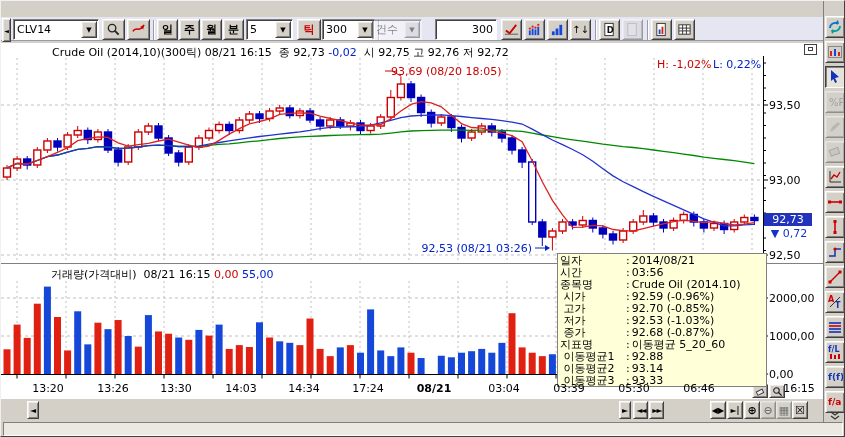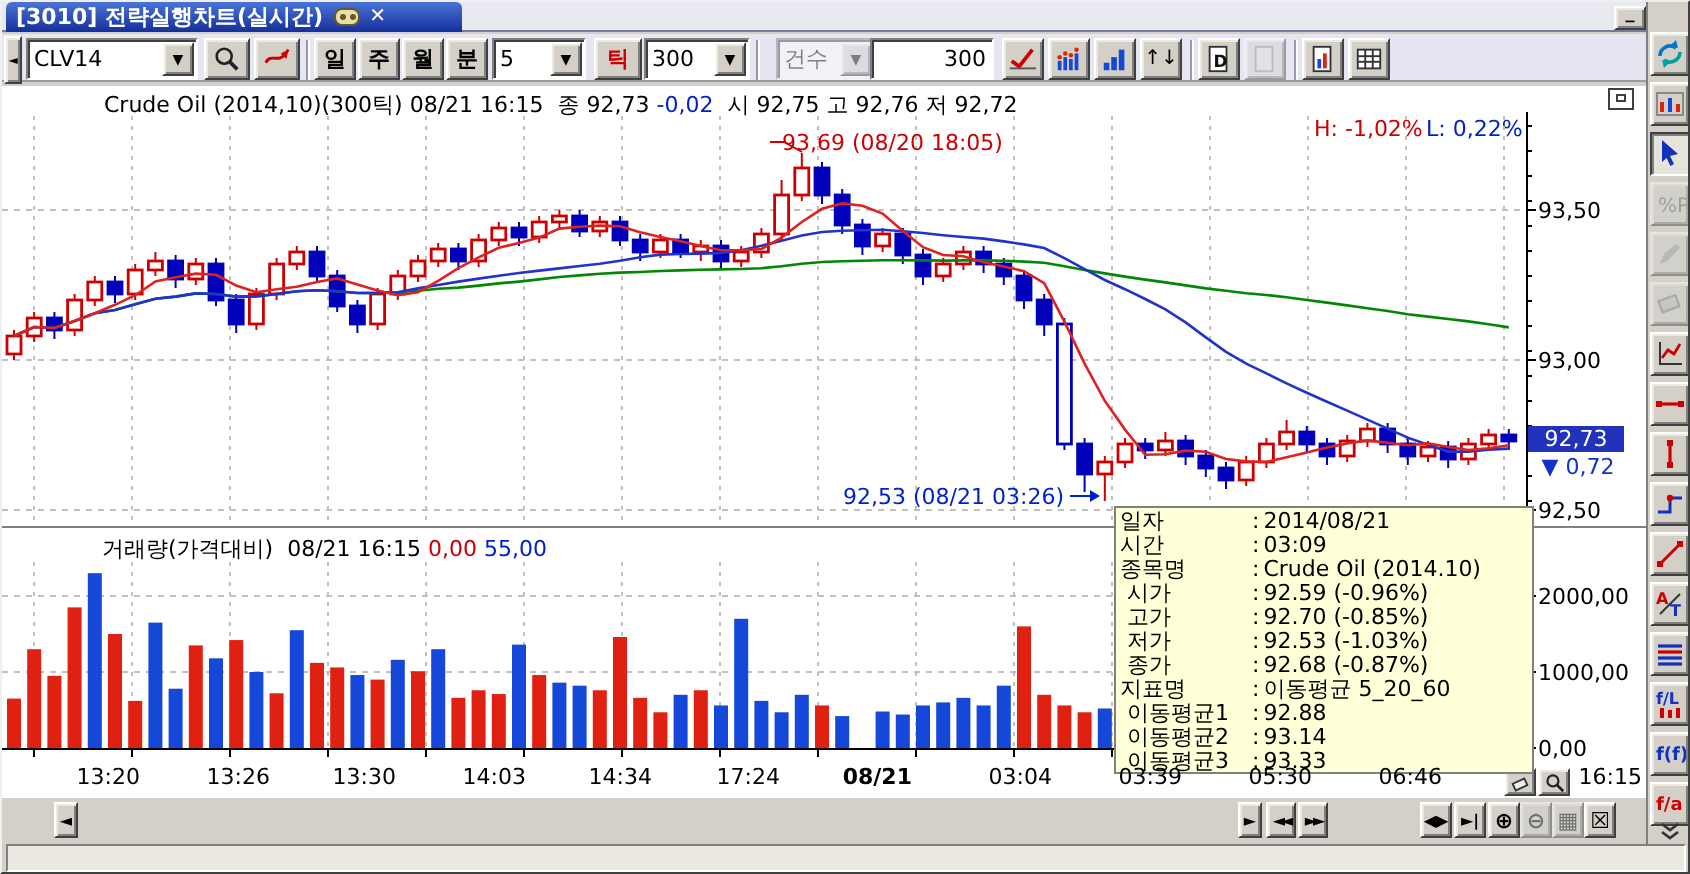--- a/index.html
+++ b/index.html
@@ -31,21 +31,21 @@
   .combo .drop{width:16px;height:17px;margin:1px;font-size:7px;}
   .tbtn{height:21px;font-weight:bold;}
   .vsep{width:2px;height:20px;border-left:1px solid #9a9aa8;border-right:1px solid #ffffff;}
   .iconbtn{width:21px;height:21px;}
   
   #chartregion{left:0;top:42px;width:822px;height:356px;background:#fff;overflow:hidden;}
   #sep-panes{left:0;top:220px;width:822px;height:2px;background:#808080;border-bottom:1px solid #ffffff;}
   .hdr{white-space:nowrap;font-size:11px;margin-left:48px;}
   .red{color:#cc0000;} .blue{color:#0022cc;}
   .axis-label{position:absolute;left:768px;font-size:11px;color:#000;}
-  .xlabel{position:absolute;top:339px;font-size:11px;color:#000;width:44px;text-align:right;}
+  .xlabel{position:absolute;top:339px;font-size:11px;color:#000;width:44px;text-align:center;}
   #marker{left:763px;top:170px;width:48px;height:13px;background:#2233bb;color:#fff;text-align:center;line-height:13px;}
   #marker-change{left:762px;top:184px;width:52px;text-align:center;color:#1133cc;}
   #tooltip{left:556px;top:210px;width:210px;height:134px;background:#ffffd8;border:1px solid #808080;
            padding:1px 2px;line-height:12px;font-size:11px;overflow:hidden;}
   .tt-row{display:flex;height:12px;white-space:pre;align-items:center;}
   .tt-row .l{width:66px;overflow:hidden;}
   .tt-row .v{margin-left:2px;}
   
   #sidebar{left:822px;top:0;width:23px;height:437px;background:#d4d0c8;border-left:1px solid #808080;}
   .sbtn{left:824px;width:20px;height:22px;position:absolute;}
@@ -55,33 +55,20 @@
   #statusbar{left:2px;top:421px;width:840px;height:14px;background:#ece9e2;border:1px solid;
              border-color:#808080 #fff #fff #808080;}
   svg{display:block;}
   text{font-family:"DejaVu Sans",sans-serif;}
 </style>
 </head>
 <body>
 
 <div id="win">
 
-  <div class="abs" id="titlerow">
-    <div class="abs" id="tab">
-      <span style="font-size:11px;">[3010] 전략실행차트(실시간)</span>
-      <span class="badge"></span>
-      <span style="font-size:10px;">✕</span>
-    </div>
-    <div class="abs raised winbtn" style="left:806px;top:2px;">
-      <span style="margin-top:-4px;">_</span>
-    </div>
-    <div class="abs raised winbtn" style="left:823px;top:2px;">
-      <span>×</span>
-    </div>
-  </div>
 
   <div class="abs" id="toolbar">
     <div class="abs raised" style="left:1px;top:1px;width:9px;height:24px;font-size:6px;">
       <span>◄</span>
     </div>
     <div class="abs combo" style="left:12px;top:2px;width:86px;">
       <span class="val">CLV14</span>
       <span class="raised drop">▼</span>
     </div>
     <div class="abs raised iconbtn" style="left:101px;top:2px;width:23px;">
@@ -114,21 +101,21 @@
       <span class="raised drop">▼</span>
     </div>
     <div class="abs raised tbtn" style="left:296px;top:2px;width:24px;color:#cc0000;">
         <span>틱</span>
       </div>
     <div class="abs combo" style="left:321px;top:2px;width:53px;">
       <span class="val">300</span>
       <span class="raised drop">▼</span>
     </div>
     <div class="abs vsep" style="left:377px;top:3px;"></div>
-    <div class="abs combo disabled" style="left:387px;top:2px;width:50px;">
+    <div class="abs combo disabled" style="left:371px;top:2px;width:50px;">
       <span class="val">건수</span>
       <span class="raised drop">▼</span>
     </div>
     <div class="abs combo" style="left:434px;top:2px;width:62px;">
       <span class="val" style="text-align:right;">300</span>
     </div>
     <div class="abs raised iconbtn" style="left:500px;top:2px;">
       <svg width="15" height="15" viewBox="0 0 16 16">
         <polyline points="2,9 6,12 13,3" fill="none" stroke="#cc0000" stroke-width="2"></polyline>
         <line x1="1" y1="13" x2="15" y2="13" stroke="#555" stroke-width="1"></line>
@@ -549,21 +536,21 @@
     </div>
     <div class="abs raised" style="left:768px;top:341px;width:16px;height:14px;">
       <svg width="11" height="11" viewBox="0 0 16 16">
         <circle cx="6.5" cy="6.5" r="4" fill="none" stroke="#222" stroke-width="1.6"></circle>
         <line x1="9.5" y1="9.5" x2="14" y2="14" stroke="#222" stroke-width="2"></line>
       </svg>
     </div>
 
     <div class="abs" id="tooltip">
         <div class="tt-row"><span class="l">일자</span><span>:</span><span class="v">2014/08/21</span></div>
-        <div class="tt-row"><span class="l">시간</span><span>:</span><span class="v">03:09</span></div>
+        <div class="tt-row"><span class="l">시간</span><span>:</span><span class="v">03:56</span></div>
         <div class="tt-row"><span class="l">종목명</span><span>:</span><span class="v">Crude Oil (2014.10)</span></div>
         <div class="tt-row"><span class="l"> 시가</span><span>:</span><span class="v">92.59 (-0.96%)</span></div>
         <div class="tt-row"><span class="l"> 고가</span><span>:</span><span class="v">92.70 (-0.85%)</span></div>
         <div class="tt-row"><span class="l"> 저가</span><span>:</span><span class="v">92.53 (-1.03%)</span></div>
         <div class="tt-row"><span class="l"> 종가</span><span>:</span><span class="v">92.68 (-0.87%)</span></div>
         <div class="tt-row"><span class="l">지표명</span><span>:</span><span class="v">이동평균 5_20_60</span></div>
         <div class="tt-row"><span class="l"> 이동평균1</span><span>:</span><span class="v">92.88</span></div>
         <div class="tt-row"><span class="l"> 이동평균2</span><span>:</span><span class="v">93.14</span></div>
         <div class="tt-row"><span class="l"> 이동평균3</span><span>:</span><span class="v">93.33</span></div>
       </div>

